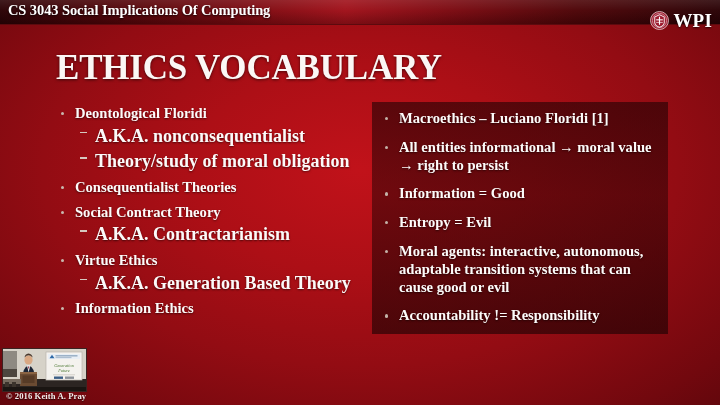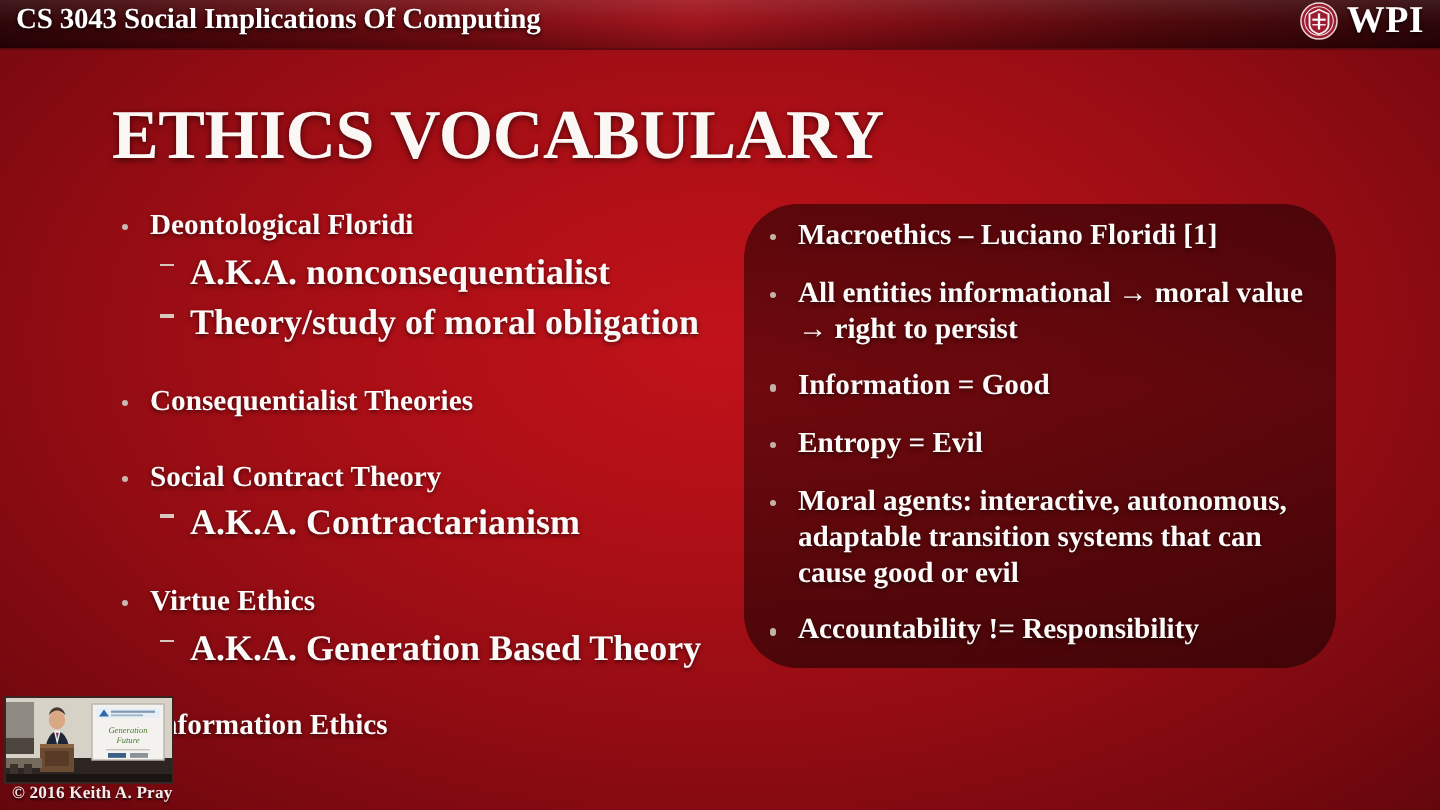--- a/index.html
+++ b/index.html
@@ -60,21 +60,21 @@
     color: #ffffff;
     letter-spacing: -0.1px;
     text-shadow: 0 1px 2px rgba(0,0,0,0.85);
     white-space: nowrap;
   }
 
   
   #wpi-logo {
     position: absolute;
     right: 8px;
-    top: 1px;
+    top: 11px;
     display: flex;
     align-items: center;
     gap: 4px;
   }
   #wpi-seal {
     width: 19px; height: 19px;
     flex: none;
   }
   #wpi-word {
     font-family: "Liberation Serif", serif;
@@ -112,21 +112,20 @@
   }
   #right-col {
     left: 372px;
     top: 102px;
     width: 296px;
     padding: 8px 10px 9px 8px;
     background: linear-gradient(to bottom,
       rgba(30,1,3,0.60) 0%,
       rgba(40,2,4,0.52) 40%,
       rgba(22,1,2,0.60) 100%);
-    border-radius: 27px;
   }
 
   ul.bl {
     list-style: none;
     margin: 0;
     padding: 0;
   }
   li.b1 {
     position: relative;
     padding-left: 20px;
@@ -160,21 +159,21 @@
   }
   li.b2::before {
     content: "";
     position: absolute;
     left: 25px;
     top: 7px;
     width: 7px; height: 1.4px;
     background: #d6c8bf;
   }
   
-  li.gap-top { margin-top: 20px; }
+  li.gap-top { margin-top: 6px; }
   li.tight   { margin-bottom: 2px; }
 
   #right-col li.b1 {
     margin-bottom: 11px;
     padding-left: 19px;
     font-size: 14.6px;
   }
   #right-col li.b1:last-child { margin-bottom: 0; }
   #right-col li.b1::before {
     left: 5px;

